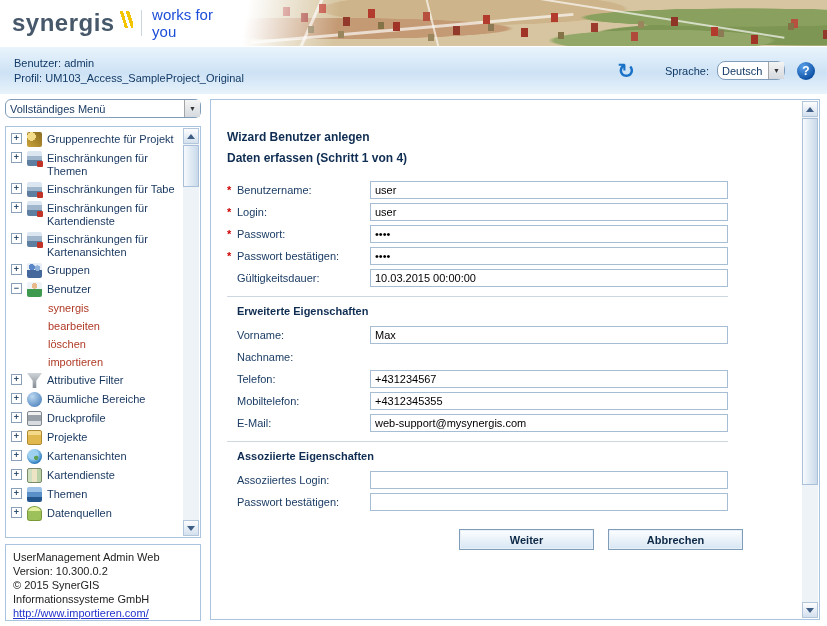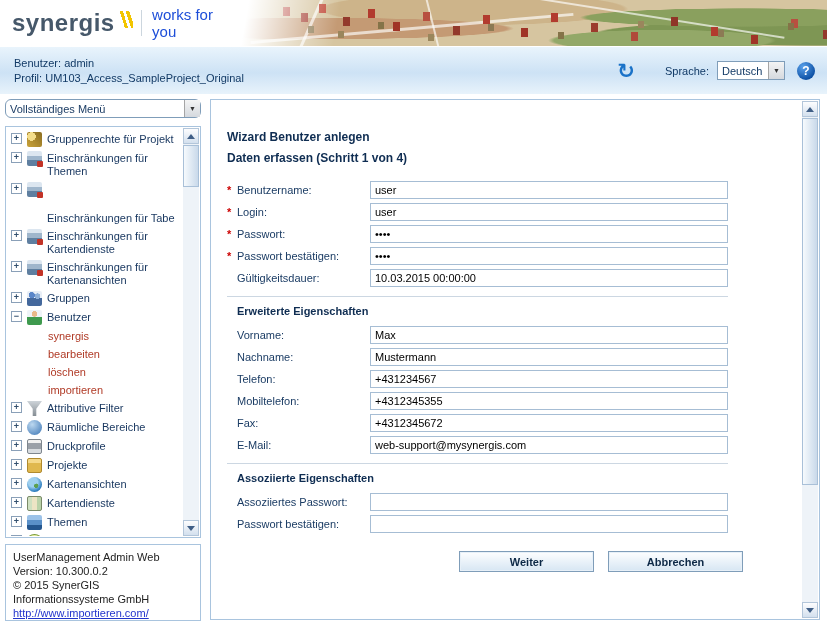--- a/index.html
+++ b/index.html
@@ -51,21 +51,21 @@
     padding:0 12px 0 14px; color:#123a66;
     background:linear-gradient(#e9f4fc, #cde2f5 55%, #e8f3fb);
     border-top:1px solid #fff; }
   .who div { line-height:15px; }
   .infobar-right { display:flex; align-items:center; gap:8px; }
   .refresh { color:#1a72c8; font-size:21px; font-weight:bold; line-height:20px;
     margin-right:22px; cursor:pointer; }
   .combo { display:flex; align-items:center; justify-content:space-between;
     background:#fff; border:1px solid #7f9db9; height:19px; font-size:11px;
     padding-left:4px; cursor:pointer; }
-  .lang-combo { width:68px; }
+  .lang-combo { width:68px;border-radius:8px; }
   .combo-arrow { width:16px; height:17px; flex:0 0 16px; display:flex; align-items:center;
     justify-content:center; font-size:7px; color:#333;
     background:linear-gradient(#f4f4f4,#d5d9de); border-left:1px solid #a5a5a5; }
   .help { width:18px; height:18px; border-radius:50%; flex:0 0 18px;
     background:radial-gradient(circle at 35% 28%, #5aa2ec, #0b4ea2 75%);
     color:#fff; font-weight:bold; font-size:12px; display:flex; align-items:center;
     justify-content:center; margin-left:4px; cursor:pointer; }
 
   
   .content { position:relative; height:532px; }
@@ -76,21 +76,21 @@
     border:1px solid #a9c4de; background:#fff; }
   .tree { position:absolute; top:1px; left:1px; bottom:1px; right:17px; overflow:hidden;
     padding-top:2px; }
   .trow { display:flex; align-items:flex-start; padding:2px 0 2px 3px; cursor:pointer; }
   .expander { width:11px; height:11px; flex:0 0 11px; margin:1px 5px 0 1px;
     border:1px solid #8aa0b8; background:#fff; color:#33506e; font-size:9px;
     line-height:9px; text-align:center; font-weight:bold; cursor:pointer; }
   .ticon { width:15px; height:15px; flex:0 0 15px; margin-right:5px; border-radius:2px;
     position:relative; }
   .tlabel { line-height:13px; padding-top:1px; max-width:136px; color:#16355e; }
-  .trow.nowrap .tlabel { white-space:nowrap; overflow:hidden;margin-top:29px; }
+  .trow.nowrap .tlabel { white-space:nowrap; overflow:hidden; }
   .trow.child { padding-left:41px; }
   .trow.child .tlabel { color:#b03a26; }
 
   
   .i-perm { background:radial-gradient(circle at 30% 30%, #f4dd8a 0 28%, transparent 30%),
     linear-gradient(45deg,#caa33a,#8a6d20); }
   .i-restrict { background:linear-gradient(180deg,#dce6f0 0 30%, #9fb6cc 30% 60%, #5f7fa0 60%); }
   .i-restrict::after { content:''; position:absolute; right:-1px; bottom:-1px;
     width:6px; height:6px; background:#c23327; border-radius:1px; }
   .i-groups { background:radial-gradient(circle at 32% 28%, #5a86c8 0 20%, transparent 22%),
@@ -358,49 +358,43 @@
         <div class="sect-title">Erweiterte Eigenschaften</div>
 
         <div class="frow">
           <span class="req"></span>
           <span class="flabel">Vorname:</span>
           <input class="finput" value="Max" style="">
         </div>
         <div class="frow">
           <span class="req"></span>
           <span class="flabel">Nachname:</span>
-          <input class="finput" value="Mustermann" style="">
         </div>
         <div class="frow">
           <span class="req"></span>
           <span class="flabel">Telefon:</span>
           <input class="finput" value="+431234567" style="">
         </div>
         <div class="frow">
           <span class="req"></span>
           <span class="flabel">Mobiltelefon:</span>
           <input class="finput" value="+4312345355" style="">
         </div>
         <div class="frow">
           <span class="req"></span>
-          <span class="flabel">Fax:</span>
-          <input class="finput" value="+4312345672" style="">
-        </div>
-        <div class="frow">
-          <span class="req"></span>
           <span class="flabel">E-Mail:</span>
           <input class="finput" value="web-support@mysynergis.com" style="">
         </div>
 
         <div class="sep"></div>
         <div class="sect-title">Assoziierte Eigenschaften</div>
 
         <div class="frow">
           <span class="req"></span>
-          <span class="flabel">Assoziiertes Passwort:</span>
+          <span class="flabel">Assoziiertes Login:</span>
           <input class="finput" value="" style="">
         </div>
         <div class="frow">
           <span class="req"></span>
           <span class="flabel">Passwort bestätigen:</span>
           <input class="finput" value="" style="">
         </div>
 
         <div class="btn-row">
           <div class="btn">Weiter</div>

